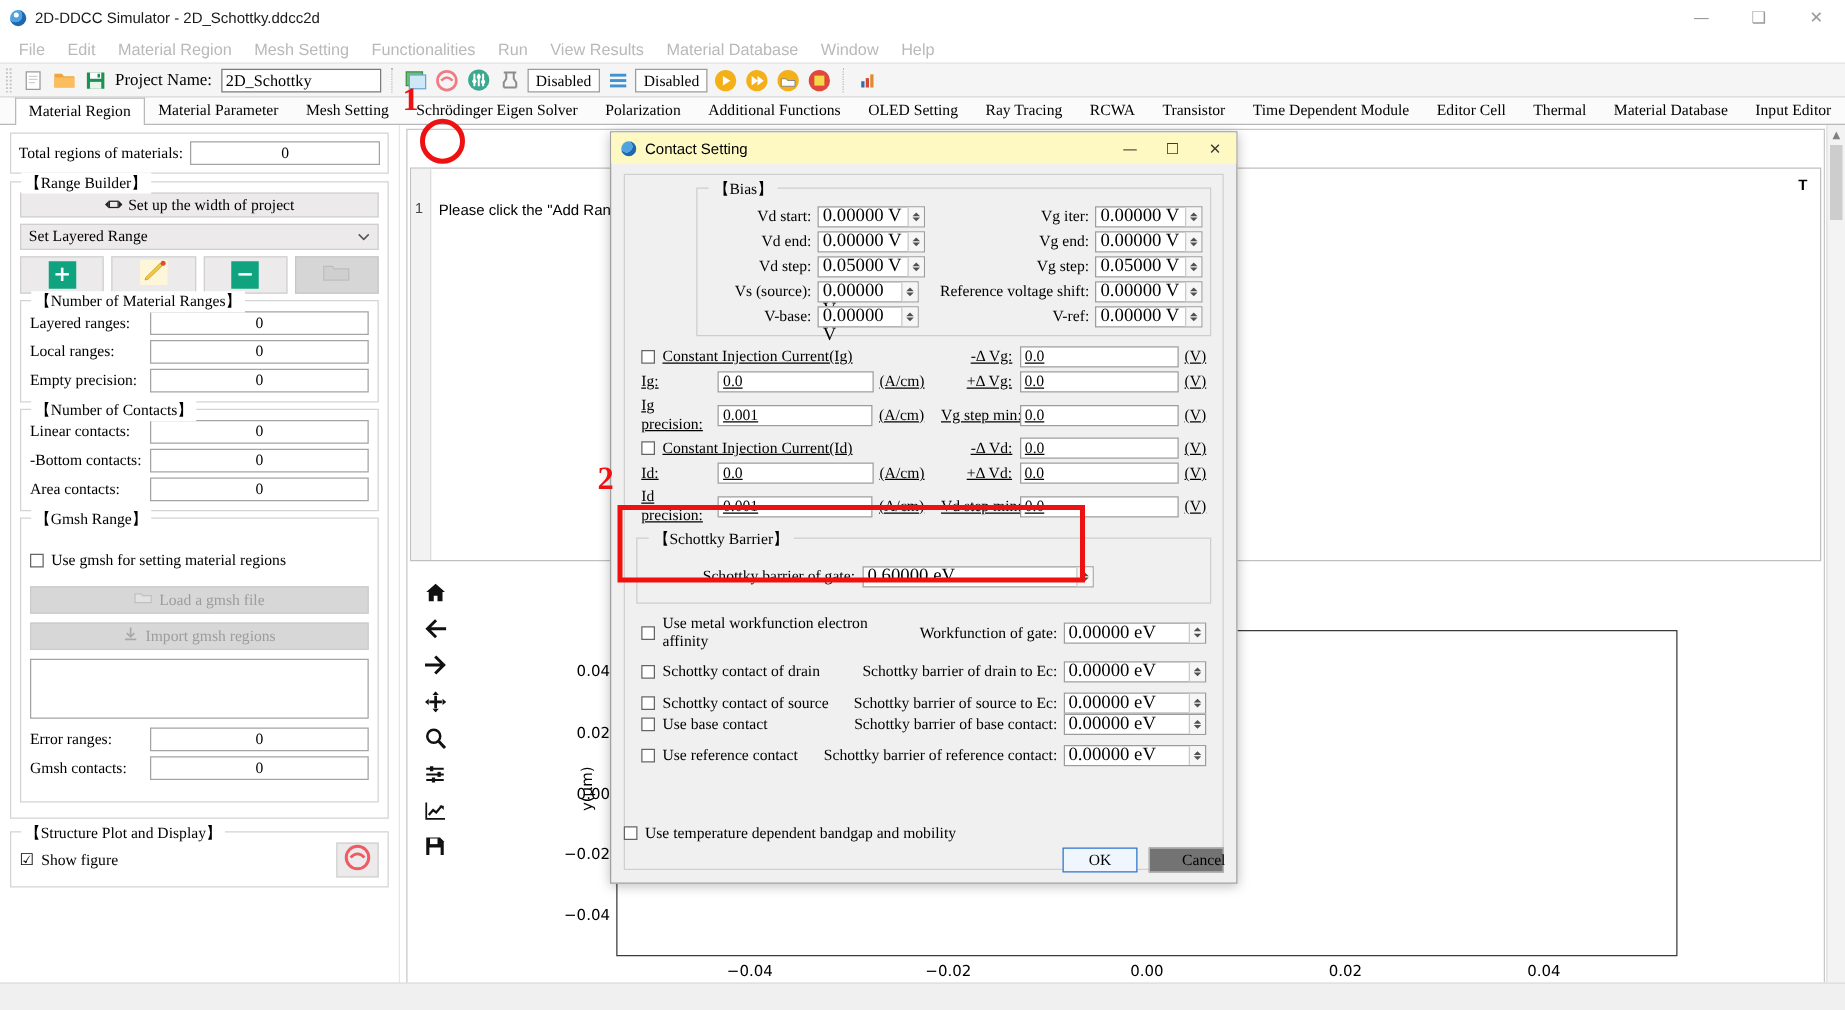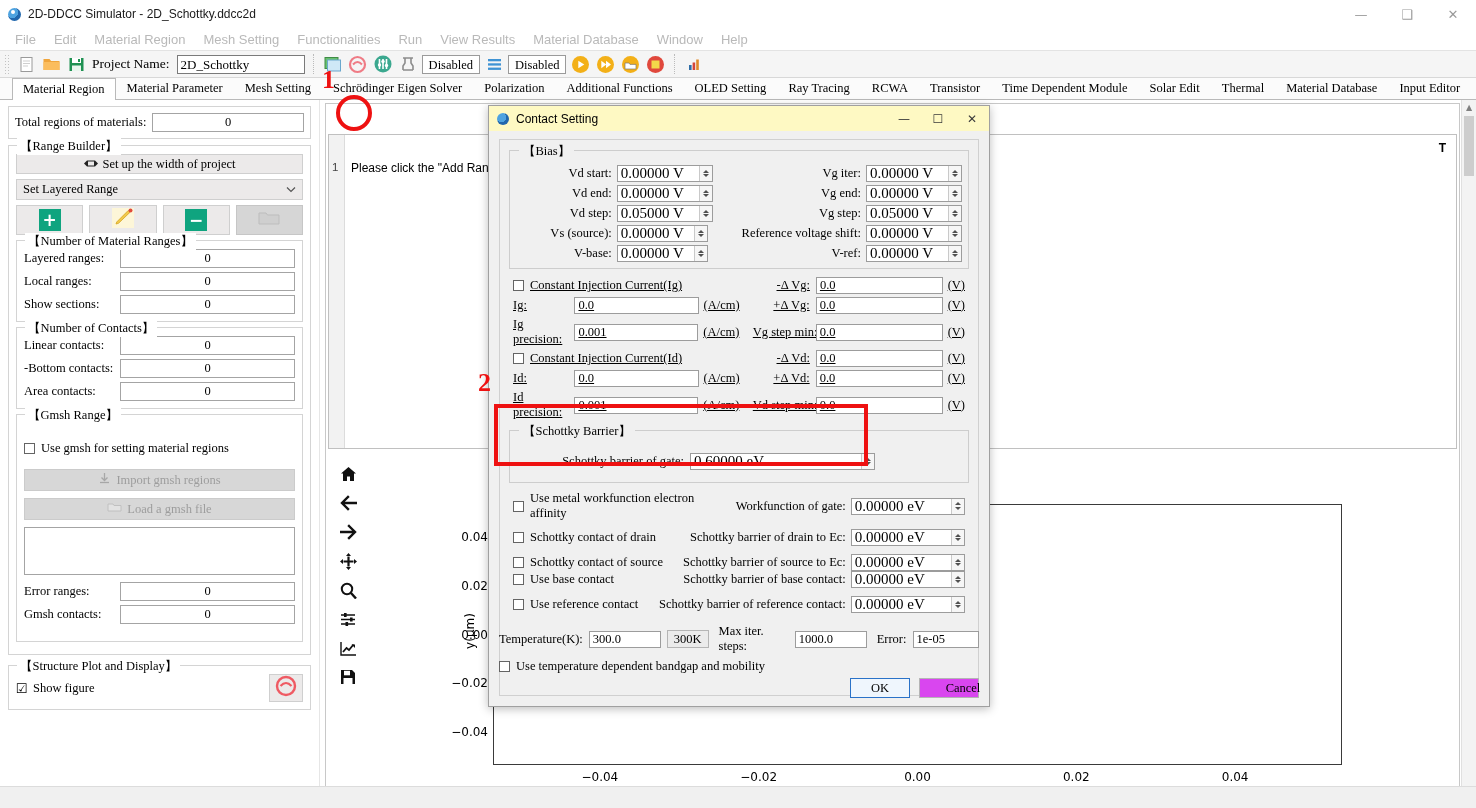--- a/index.html
+++ b/index.html
@@ -180,21 +180,21 @@
   .txt { border:1px solid #9c9c9c; background:#fff; height:17px; line-height:15px; padding:0 3px; font-size:12.5px; }
   .unit { font-size:12.5px; white-space:nowrap; }
 
   .redbox { position:absolute; border:4px solid #ee1111; pointer-events:none; z-index:45; }
   .rednum { position:absolute; color:#ee1111; font-weight:bold; font-family:"Liberation Serif", serif;
             font-size:26px; z-index:46; }
   .redcircle { position:absolute; border:4px solid #ee1111; border-radius:50%; z-index:46; pointer-events:none; }
 
   .okbtn { width:60px;height:20px;border:1px solid #2a72c8; background:#eff6fd;
     display:flex;align-items:center;justify-content:center;font-size:12.5px; }
-  .cancelbtn { width:60px;height:20px;border:1px solid #b5b5b5; background:#d946ef;
+  .cancelbtn { width:60px;height:20px;border:1px solid #b5b5b5; background:#737373;
     display:flex;align-items:center;justify-content:center;font-size:12.5px;padding-left:28px; }
   .k300 { border:1px solid #b5b5b5;background:#ebebeb;height:18px;padding:0 6px;line-height:16px;font-size:12.5px; }
 </style>
 </head>
 <body>
 
 <div class="titlebar">
   <span class="app-ico"></span>
   <span>2D-DDCC Simulator - 2D_Schottky.ddcc2d</span>
   <div class="wincontrols">
@@ -327,21 +327,21 @@
   <div class="tab">Material Parameter</div>
   <div class="tab">Mesh Setting</div>
   <div class="tab">Schrödinger Eigen Solver</div>
   <div class="tab">Polarization</div>
   <div class="tab">Additional Functions</div>
   <div class="tab">OLED Setting</div>
   <div class="tab">Ray Tracing</div>
   <div class="tab">RCWA</div>
   <div class="tab">Transistor</div>
   <div class="tab">Time Dependent Module</div>
-  <div class="tab">Solar Edit</div>
+  <div class="tab">Editor Cell</div>
   <div class="tab">Thermal</div>
   <div class="tab">Material Database</div>
   <div class="tab">Input Editor</div>
 </div>
 
 <div class="main">
 
   <div class="leftpanel">
 
     <div style="border:1px solid #d4d4d4;padding:6px 6px;margin-bottom:6px;">
@@ -403,21 +403,21 @@
         <div class="gtitle">【Number of Material Ranges】</div>
         <div class="row">
           <label style="width:96px;">Layered ranges:</label>
           <div class="field">0</div>
         </div>
         <div class="row">
           <label style="width:96px;">Local ranges:</label>
           <div class="field">0</div>
         </div>
         <div class="row" style="margin-bottom:0;">
-          <label style="width:96px;">Show sections:</label>
+          <label style="width:96px;">Empty precision:</label>
           <div class="field">0</div>
         </div>
       </div>
 
       <div class="groupbox">
         <div class="gtitle">【Number of Contacts】</div>
         <div class="row">
           <label style="width:96px;">Linear contacts:</label>
           <div class="field">0</div>
         </div>
@@ -434,35 +434,35 @@
       <div class="groupbox" style="padding-top:12px;">
         <div class="gtitle">【Gmsh Range】</div>
 
         <label class="chk" style="margin:14px 0 6px 0;">
           <span class="chkbox"></span>
           <span>Use gmsh for setting material regions</span>
         </label>
 
         <div class="ghost-btn">
           <span>
+            <svg width="15" height="11" viewBox="0 0 15 11">
+                <path d="M1 2h5l1 1.5h7V9H1z" fill="#e2e2e2" stroke="#c0c0c0"></path>
+              </svg>
+          </span>
+          <span>Load a gmsh file</span>
+        </div>
+
+        <div class="ghost-btn">
+          <span>
             <svg width="13" height="12" viewBox="0 0 13 12">
                 <path d="M6.5 1v7M3.5 5.5l3 3 3-3" stroke="#a7a7a7" stroke-width="1.3" fill="none"></path>
                 <path d="M2 10.5h9" stroke="#a7a7a7" stroke-width="1.3"></path>
               </svg>
           </span>
           <span>Import gmsh regions</span>
-        </div>
-
-        <div class="ghost-btn">
-          <span>
-            <svg width="15" height="11" viewBox="0 0 15 11">
-                <path d="M1 2h5l1 1.5h7V9H1z" fill="#e2e2e2" stroke="#c0c0c0"></path>
-              </svg>
-          </span>
-          <span>Load a gmsh file</span>
         </div>
 
         <div class="blankbox"></div>
 
         <div class="row">
           <label style="width:96px;">Error ranges:</label>
           <div class="field">0</div>
         </div>
         <div class="row" style="margin-bottom:0;">
           <label style="width:96px;">Gmsh contacts:</label>
@@ -591,21 +591,21 @@
     <div class="dlg-wc">
       <div>—</div>
       <div>☐</div>
       <div>✕</div>
     </div>
   </div>
 
   <div class="dlg-body">
     <div class="dlg-inner">
 
-      <div class="fs" style="padding-top:14px;">
+      <div class="fs" style="padding-top:14px;margin-left:48px;">
         <div class="fst">【Bias】</div>
 
         <div class="brow">
           <div class="lbl" style="width:110px;">Vd start:</div>
           <div class="spin" style="width:110px;margin-left:5px;">
             <div class="sv">0.00000 V</div>
             <div class="sb">
                 <i class="up"></i>
                 <i class="dn"></i>
               </div>
@@ -841,29 +841,20 @@
             <div class="sb">
                 <i class="up"></i>
                 <i class="dn"></i>
               </div>
           </div>
         </div>
       </div>
     </div>
 
     <div style="position:absolute;left:10px;right:10px;bottom:8px;">
-      <div class="brow" style="margin-bottom:5px;">
-        <div>Temperature(K):</div>
-        <div class="txt" style="width:78px;margin-left:6px;">300.0</div>
-        <div class="k300" style="margin-left:6px;">300K</div>
-        <div style="margin-left:10px;">Max iter. steps:</div>
-        <div class="txt" style="width:78px;margin-left:6px;">1000.0</div>
-        <div style="margin-left:10px;">Error:</div>
-        <div class="txt" style="width:72px;margin-left:6px;">1e-05</div>
-      </div>
       <label class="chk" style="margin-bottom:4px;">
         <span class="chkbox"></span>
         <span>Use temperature dependent bandgap and mobility</span>
       </label>
       <div style="display:flex;justify-content:flex-end;gap:9px;">
         <div class="okbtn">OK</div>
         <div class="cancelbtn">Cancel</div>
       </div>
     </div>
   </div>

